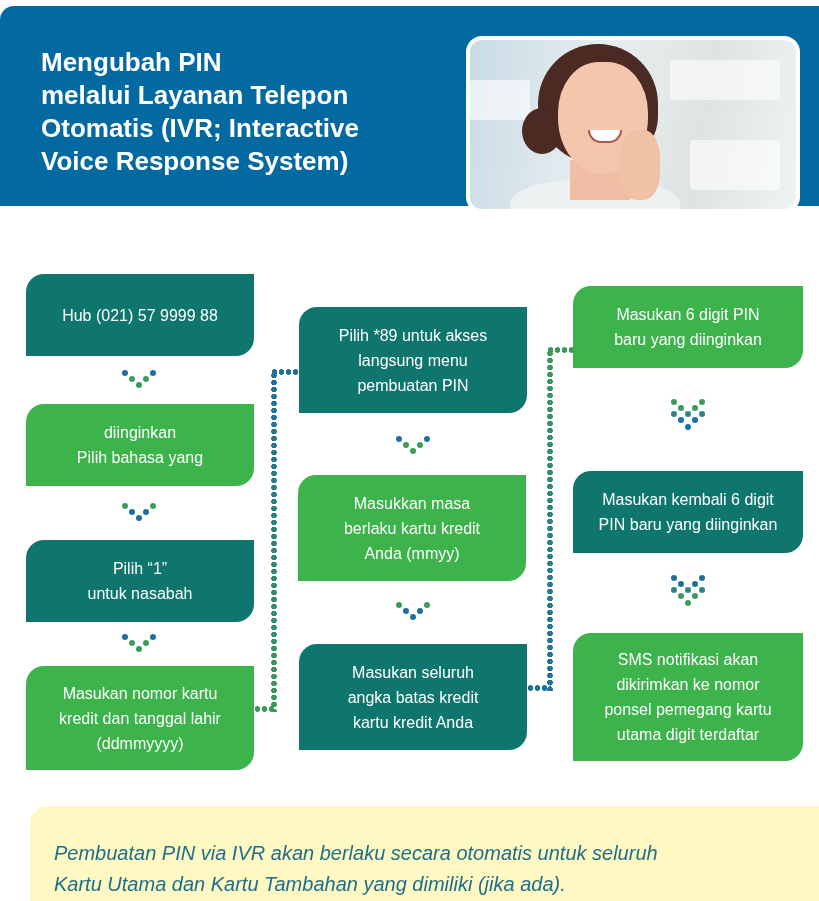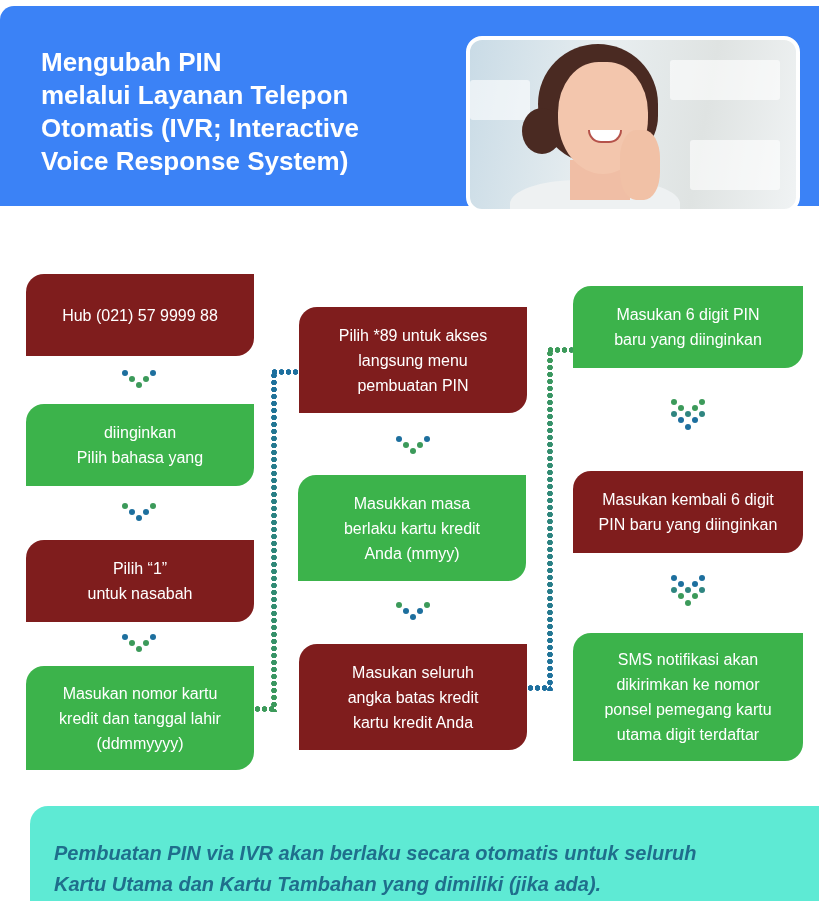--- a/index.html
+++ b/index.html
@@ -1,21 +1,21 @@
 <!DOCTYPE html>
 <html><head>
 <meta charset="utf-8">
 <style>
   * { box-sizing: border-box; margin: 0; padding: 0; }
   html, body { width: 819px; height: 901px; background: #ffffff; overflow: hidden; }
   body { position: relative; font-family: "Liberation Sans", sans-serif; }
 
   .header {
     position: absolute; left: 0; top: 6px; width: 819px; height: 200px;
-    background: #3b82f6; border-radius: 14px 0 0 0;
+    background: #0369a1; border-radius: 14px 0 0 0;
   }
   .header-title {
     position: absolute; left: 41px; top: 40px; width: 400px;
     color: #ffffff; font-weight: bold; font-size: 26px; line-height: 33px;
   }
   .header-title span { display: block; white-space: nowrap; }
   .photo-frame {
     position: absolute; left: 466px; top: 30px; width: 334px; height: 177px;
     border: 4px solid #ffffff; border-radius: 16px; overflow: hidden;
     background: linear-gradient(100deg, #c9dbe6 0%, #e8eef0 40%, #dfe3e2 70%, #f0f3f4 100%);
@@ -29,30 +29,30 @@
   .person-shirt { position: absolute; left: 40px; top: 140px; width: 170px; height: 60px; border-radius: 40% 40% 0 0; background: #eef1f2; }
   .person-hand { position: absolute; left: 150px; top: 90px; width: 40px; height: 70px; border-radius: 40%; background: #f1c1a6; }
   .person-phone { position: absolute; left: 160px; top: 96px; width: 12px; height: 40px; border-radius: 5px; background: #222; transform: rotate(18deg); }
 
   .step {
     position: absolute; color: #ffffff; font-size: 16px; line-height: 25px;
     display: flex; align-items: center; justify-content: center; text-align: center;
     border-radius: 18px 0 18px 0;
   }
   .step span { display: block; }
-  .blue { background: #7f1d1d; }
+  .blue { background: #0f766e; }
   .green { background: #3cb34b; }
 
   .chev { position: absolute; }
   .dot { position: absolute; width: 6px; height: 6px; border-radius: 50%; }
   .dotline { position: absolute; }
 
   .note {
     position: absolute; left: 30px; top: 806px; width: 789px; height: 95px;
-    background: #5eead4; border-radius: 18px 0 0 0; font-weight: bold;
+    background: #fef9c3; border-radius: 18px 0 0 0;
   }
   .note-text {
     position: absolute; left: 24px; top: 32px; width: 760px;
     color: #1f6e8c; font-style: italic; font-size: 20px; line-height: 31px;
   }
   .note-text span { display: block; white-space: nowrap; }
 </style>
 </head>
 <body>
 

